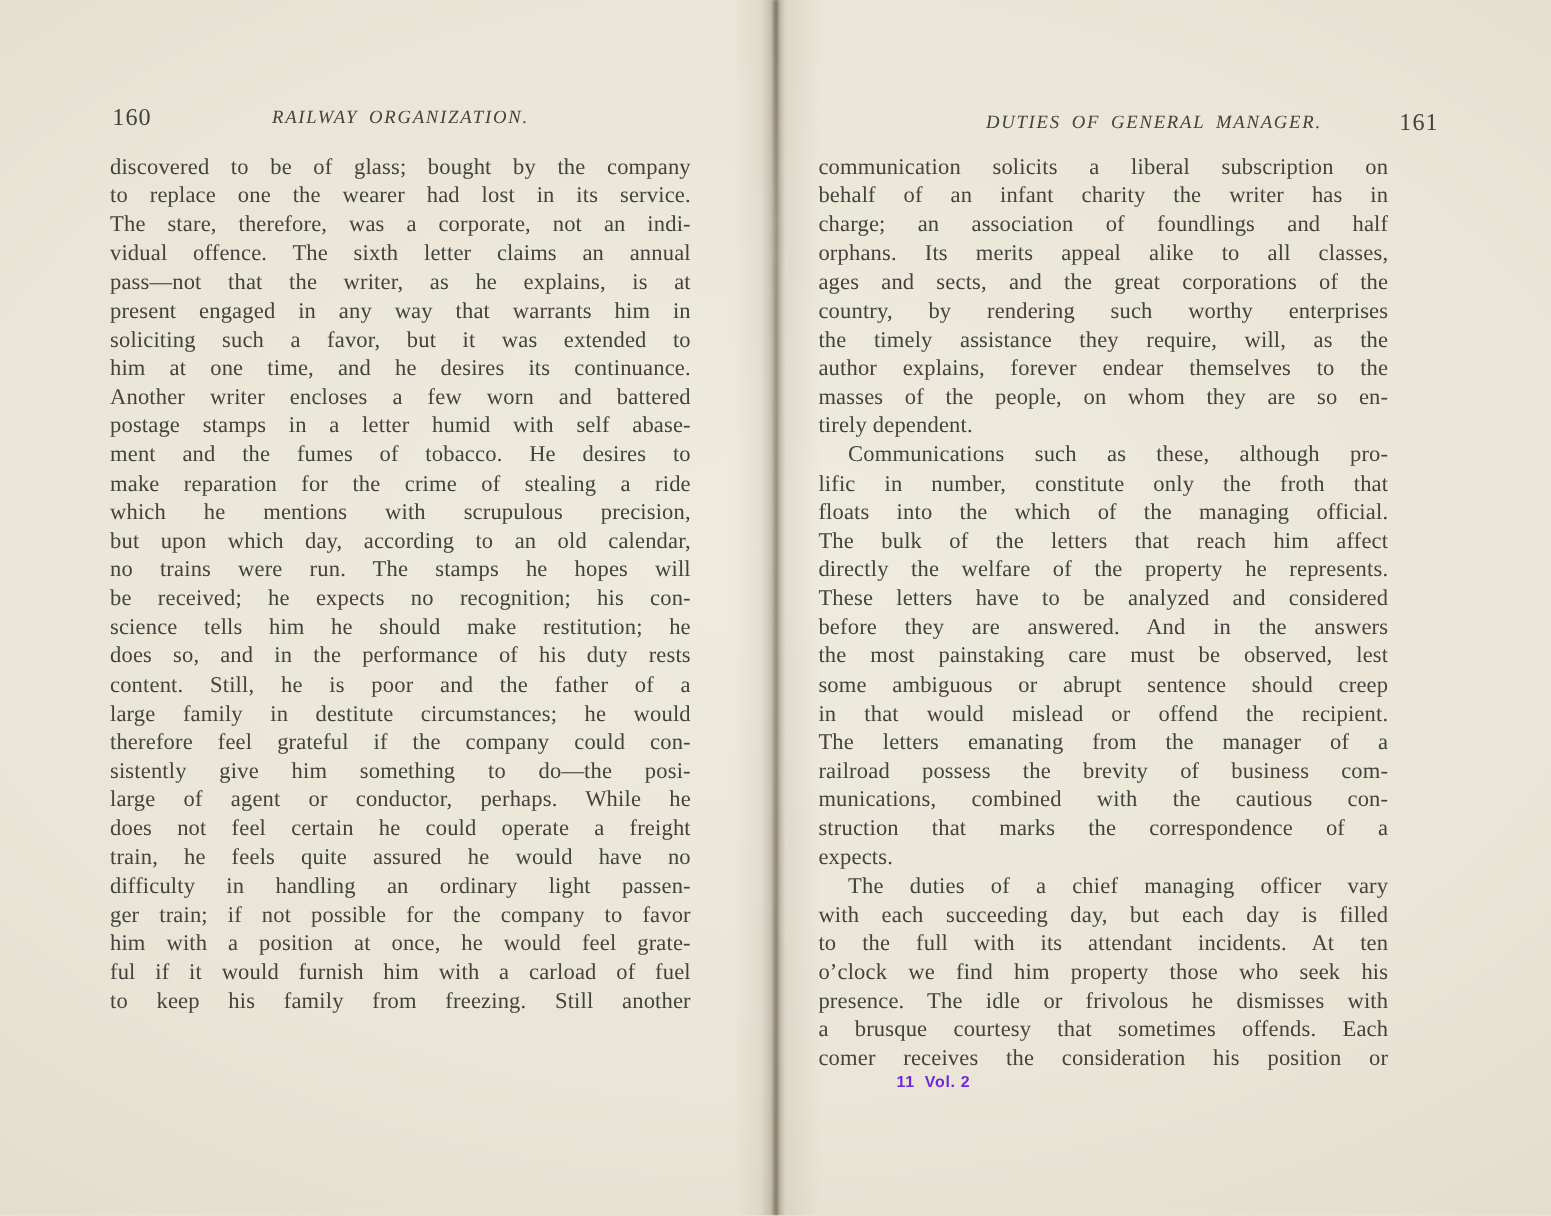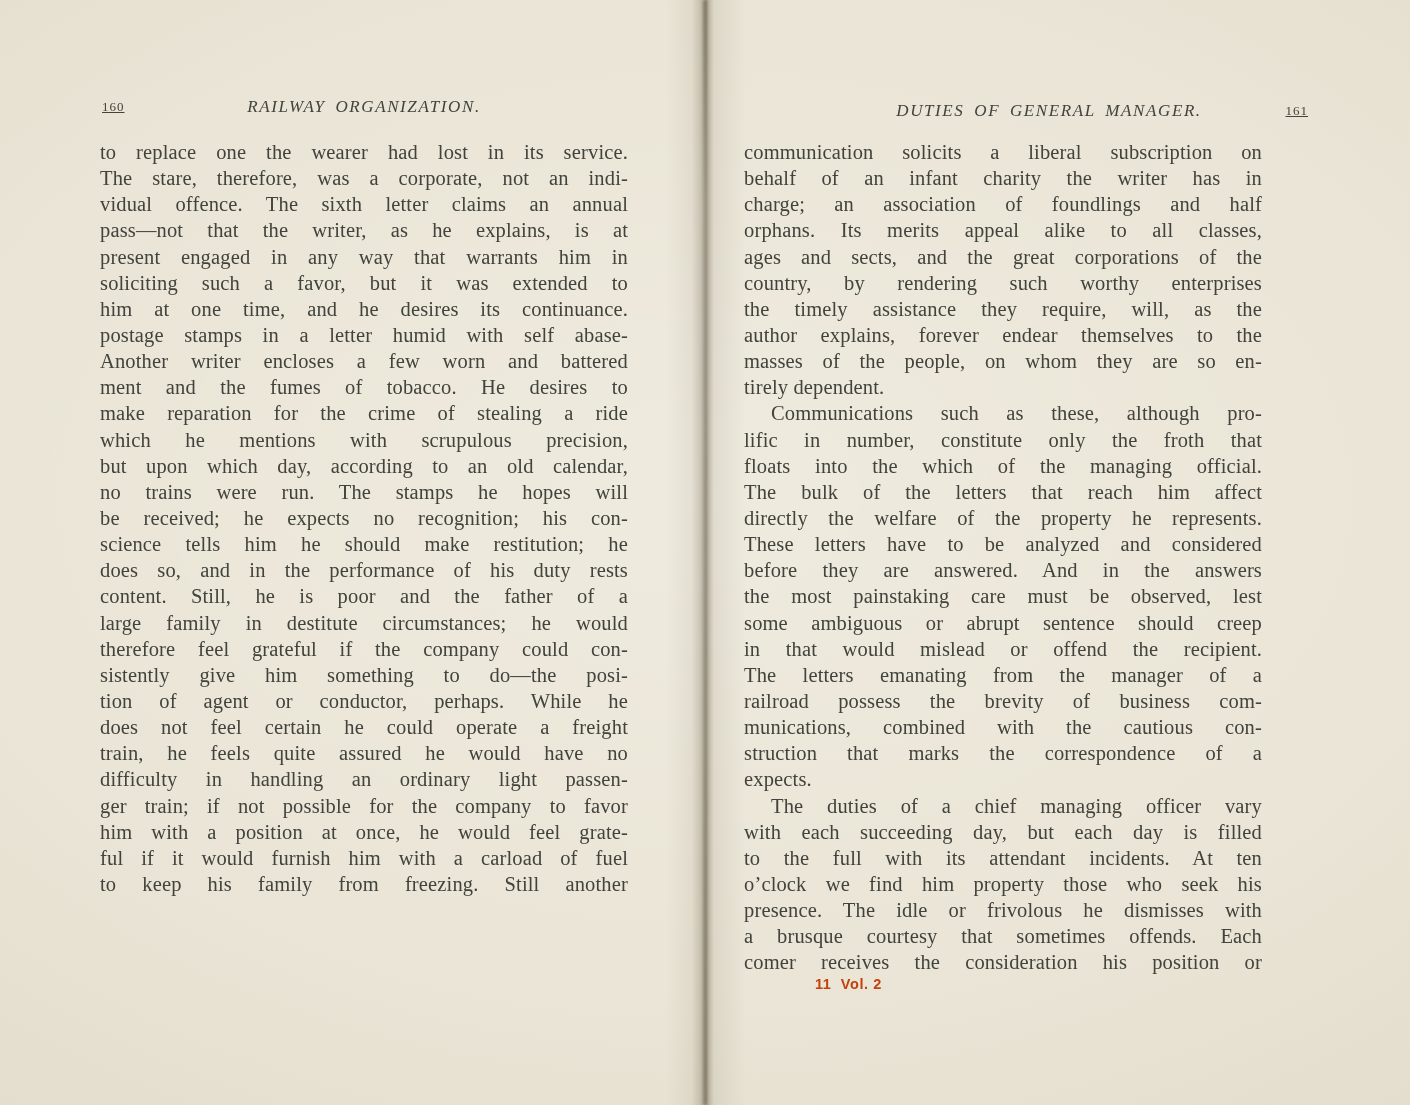--- a/index.html
+++ b/index.html
@@ -70,23 +70,22 @@
     display: block;
     text-align: center;
     font-style: italic;
     letter-spacing: 1.6px;
     word-spacing: 4px;
   }
   .page-num {
     position: absolute;
     top: 0;
     font-style: normal;
-    font-size: 13px;
+    font-size: 22px;
     letter-spacing: 1px;
-    text-decoration: underline;
   }
   .page-num.at-left  { left: 2px; }
   .page-num.at-right { right: 0px; }
 
   .header-left  { left: 100px; top: 96px;  width: 528px; }
   .header-right { left: 790px; top: 100px; width: 518px; }
 
   .page-body {
     position: absolute;
     font-size: 20.5px;
@@ -110,58 +109,59 @@
   }
 
   .signature-mark {
     position: absolute;
     left: 815px;
     top: 976px;
     font-family: "Liberation Sans", sans-serif;
     font-weight: bold;
     font-size: 14.5px;
     letter-spacing: 0.6px;
-    color: #c2410c;
+    color: #6d28d9;
     white-space: pre;
   }
 </style>
 </head>
 <body>
 
 <div class="spread">
   <div class="vignette"></div>
 
   <div>
     <div class="page-header header-left">
       <span class="page-num at-left">160</span>
       <span class="running-title">RAILWAY ORGANIZATION.</span>
     </div>
     <div class="page-body body-left" id="left-body">
+        <div class="line">discovered to be of glass; bought by the company</div>
         <div class="line">to replace one the wearer had lost in its service.</div>
         <div class="line">The stare, therefore, was a corporate, not an indi-</div>
         <div class="line">vidual offence.  The sixth letter claims an annual</div>
         <div class="line">pass—not that the writer, as he explains, is at</div>
         <div class="line">present engaged in any way that warrants him in</div>
         <div class="line">soliciting such a favor, but it was extended to</div>
         <div class="line">him at one time, and he desires its continuance.</div>
+        <div class="line">Another writer encloses a few worn and battered</div>
         <div class="line">postage stamps in a letter humid with self abase-</div>
-        <div class="line">Another writer encloses a few worn and battered</div>
         <div class="line">ment and the fumes of tobacco.  He desires to</div>
         <div class="line">make reparation for the crime of stealing a ride</div>
         <div class="line">which he mentions with scrupulous precision,</div>
         <div class="line">but upon which day, according to an old calendar,</div>
         <div class="line">no trains were run.  The stamps he hopes will</div>
         <div class="line">be received; he expects no recognition; his con-</div>
         <div class="line">science tells him he should make restitution;  he</div>
         <div class="line">does so, and in the performance of his duty rests</div>
         <div class="line">content.  Still, he is poor and the father of a</div>
         <div class="line">large family in destitute circumstances; he would</div>
         <div class="line">therefore feel grateful if the company could con-</div>
         <div class="line">sistently give him something to do—the posi-</div>
-        <div class="line">tion of agent or conductor, perhaps.  While he</div>
+        <div class="line">large of agent or conductor, perhaps.  While he</div>
         <div class="line">does not feel certain he could operate a freight</div>
         <div class="line">train, he feels quite assured he would have no</div>
         <div class="line">difficulty in handling an ordinary light passen-</div>
         <div class="line">ger train; if not possible for the company to favor</div>
         <div class="line">him with a position at once, he would feel grate-</div>
         <div class="line">ful if it would furnish him with a carload of fuel</div>
         <div class="line">to keep his family from freezing.  Still another</div>
       </div>
   </div>
 

